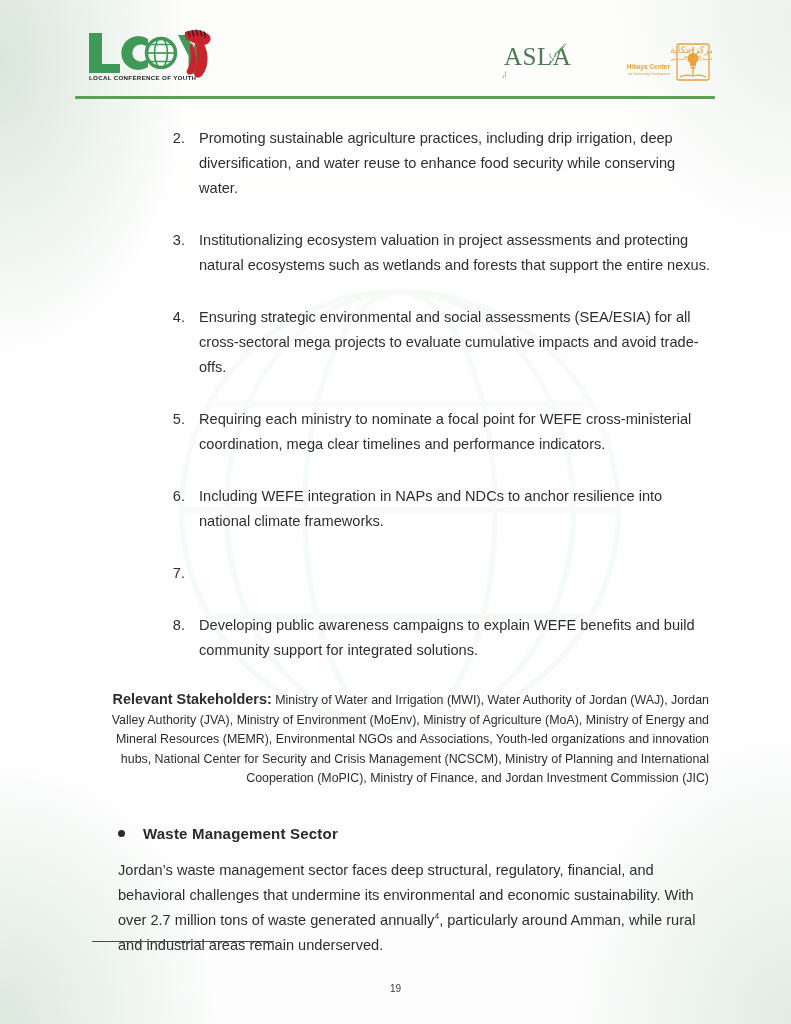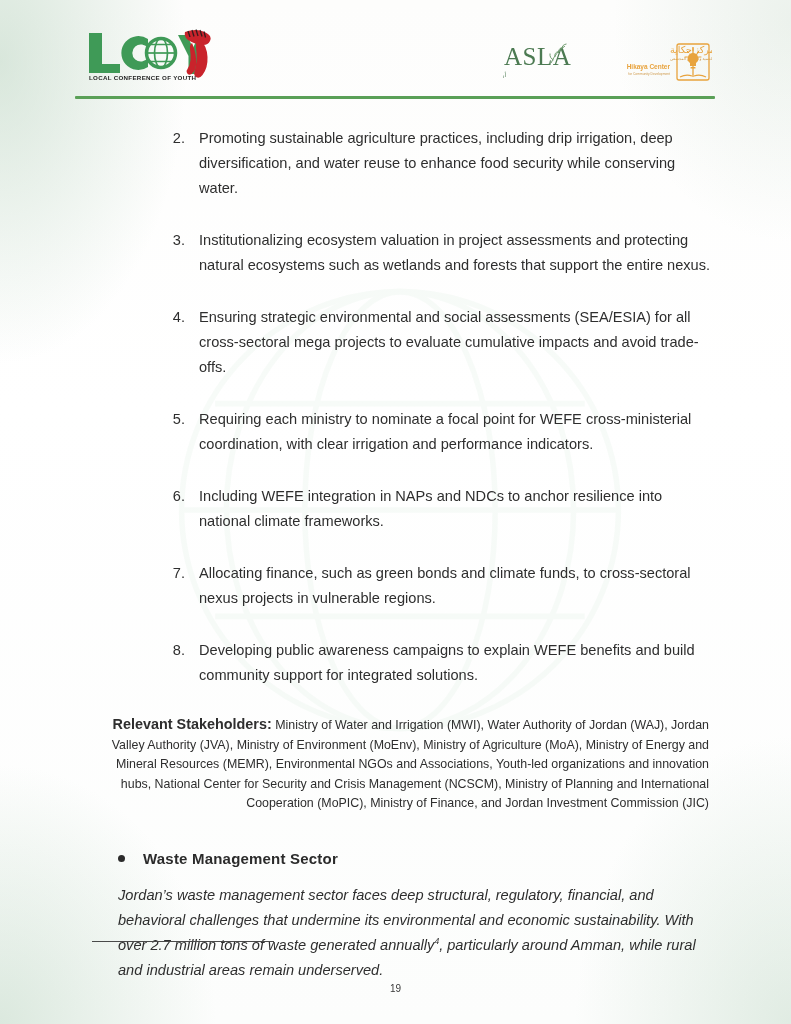--- a/index.html
+++ b/index.html
@@ -150,21 +150,20 @@
     font-weight: bold;
     color: #2b2b2b;
     letter-spacing: 0.2px;
   }
   .sector-body {
     margin: 16px 0 0 118px;
     width: 580px;
     font-size: 14.6px;
     line-height: 25px;
     color: #2e2e2e;
-    font-style: italic;
   }
   .sector-body sup {
     font-size: 8.5px;
     vertical-align: super;
     line-height: 0;
   }
 
   
   .footnote-rule {
     position: absolute;
@@ -303,33 +302,32 @@
       </li>
       <li>
         <div class="li-row">
           <span class="li-num">4</span>
           <span class="li-text">Ensuring strategic environmental and social assessments (SEA/ESIA) for all cross-sectoral mega projects to evaluate cumulative impacts and avoid trade-offs.</span>
         </div>
       </li>
       <li>
         <div class="li-row">
           <span class="li-num">5</span>
-          <span class="li-text">Requiring each ministry to nominate a focal point for WEFE cross-ministerial coordination, with clear irrigation and performance indicators.</span>
+          <span class="li-text">Requiring each ministry to nominate a focal point for WEFE cross-ministerial coordination, mega clear timelines and performance indicators.</span>
         </div>
       </li>
       <li>
         <div class="li-row">
           <span class="li-num">6</span>
           <span class="li-text">Including WEFE integration in NAPs and NDCs to anchor resilience into national climate frameworks.</span>
         </div>
       </li>
       <li>
         <div class="li-row">
           <span class="li-num">7</span>
-          <span class="li-text">Allocating finance, such as green bonds and climate funds, to cross-sectoral nexus projects in vulnerable regions.</span>
         </div>
       </li>
       <li>
         <div class="li-row">
           <span class="li-num">8</span>
           <span class="li-text">Developing public awareness campaigns to explain WEFE benefits and build community support for integrated solutions.</span>
         </div>
       </li>
     </ol>
 

